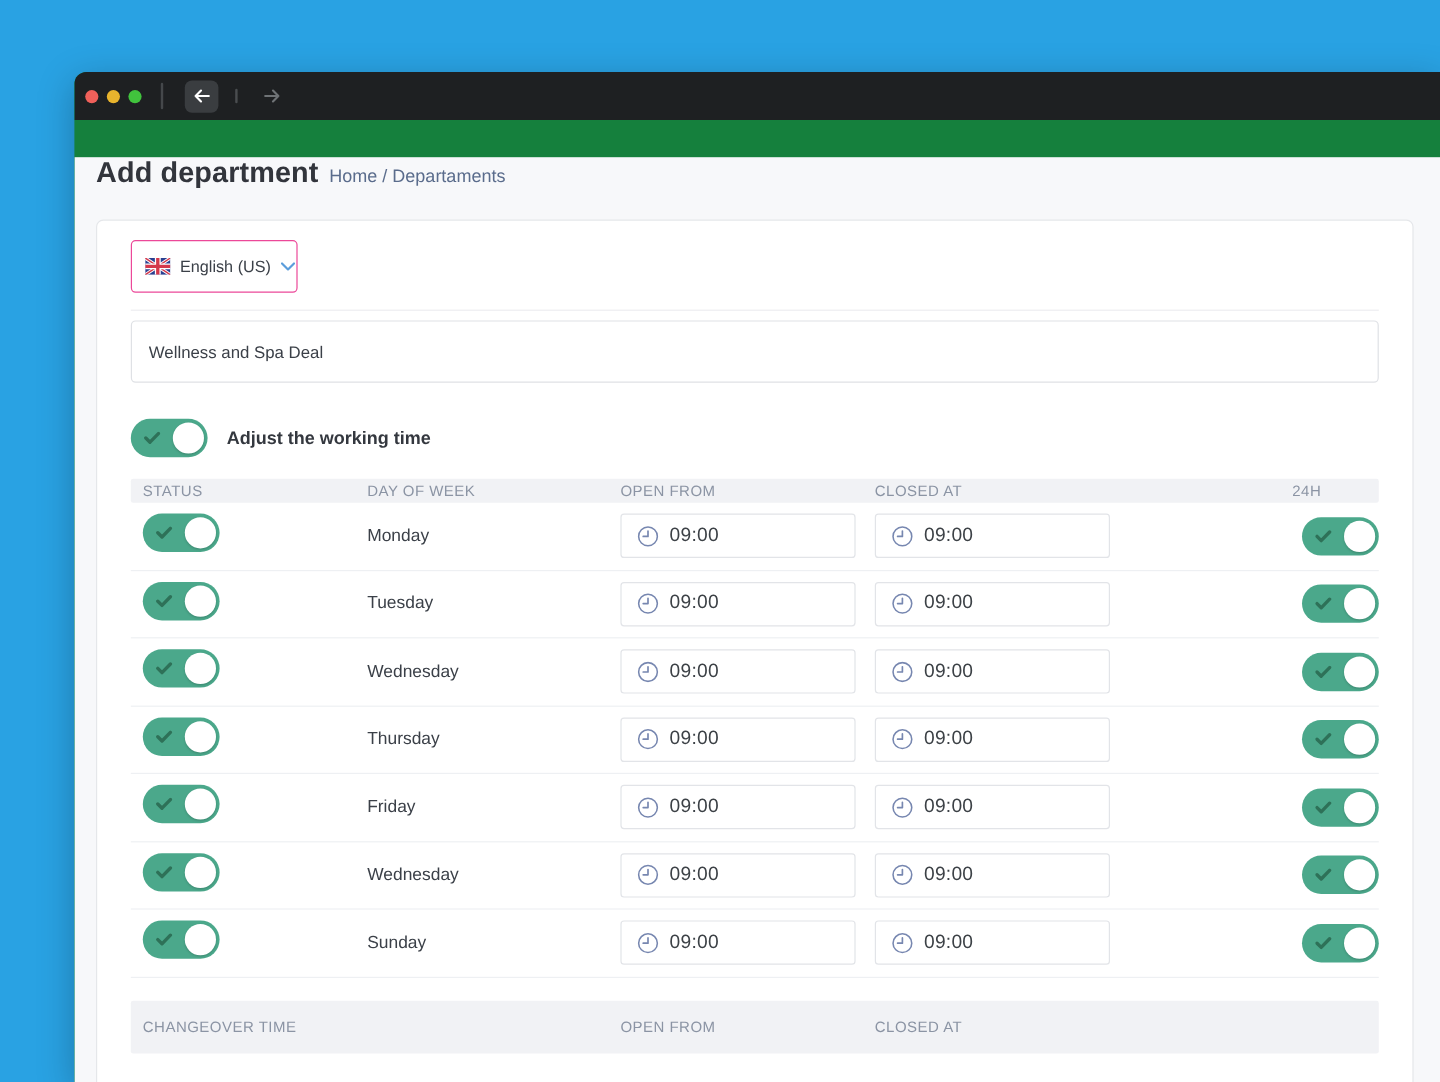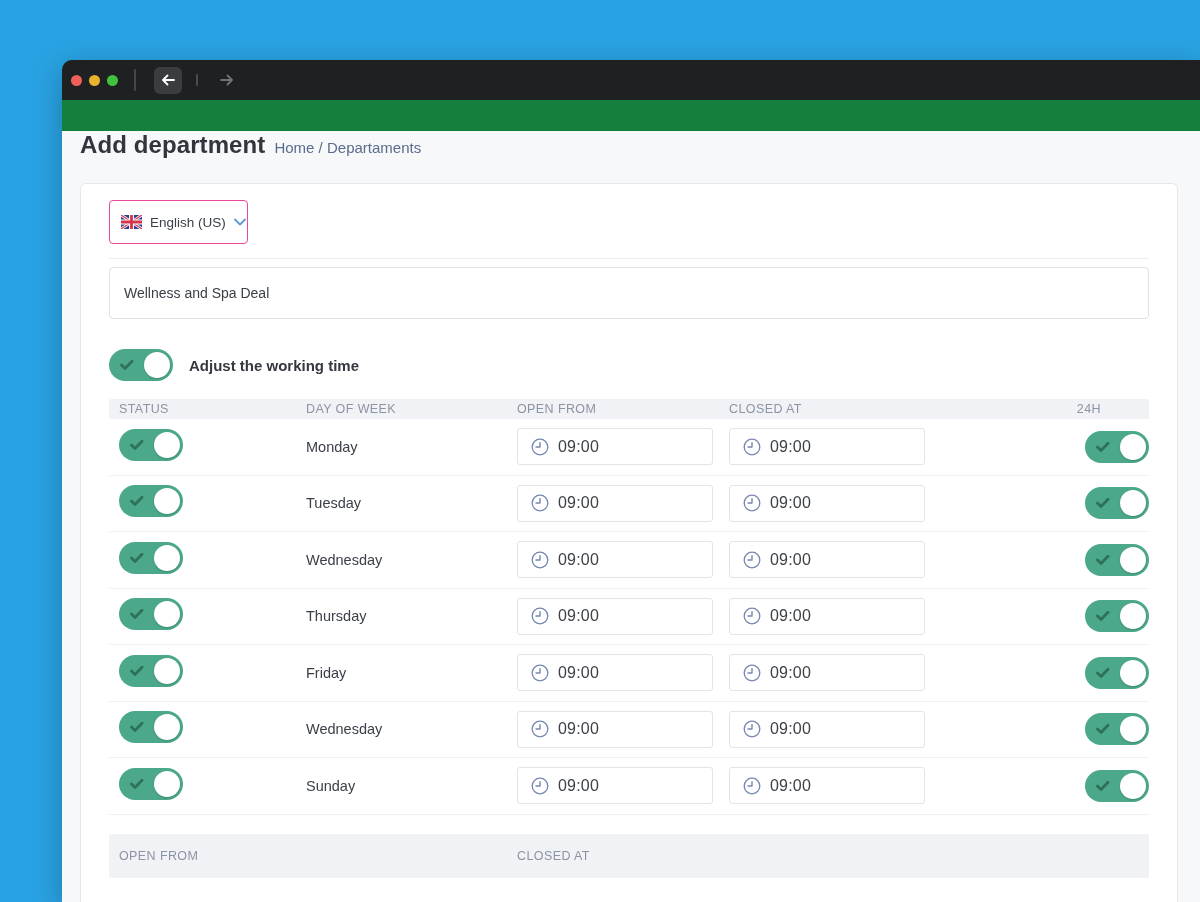--- a/index.html
+++ b/index.html
@@ -617,20 +617,21 @@
             <polyline points="1.5,5.5 5,9 12,1.8" fill="none" stroke="var(--accent-green-dark, #2e7158)" stroke-width="2.8" stroke-linecap="round" stroke-linejoin="round"></polyline>
           </svg>
         </span>
         <span class="knob"></span>
       </span>
     </span>
   </div>
 </div>
 
         <div class="thead changeover">
+          <span class="th">CHANGEOVER TIME</span>
           <span class="th">OPEN FROM</span>
           <span class="th">CLOSED AT</span>
         </div>
       </div>
 
     </div>
   </div>
 </div>
 
 </body></html>

